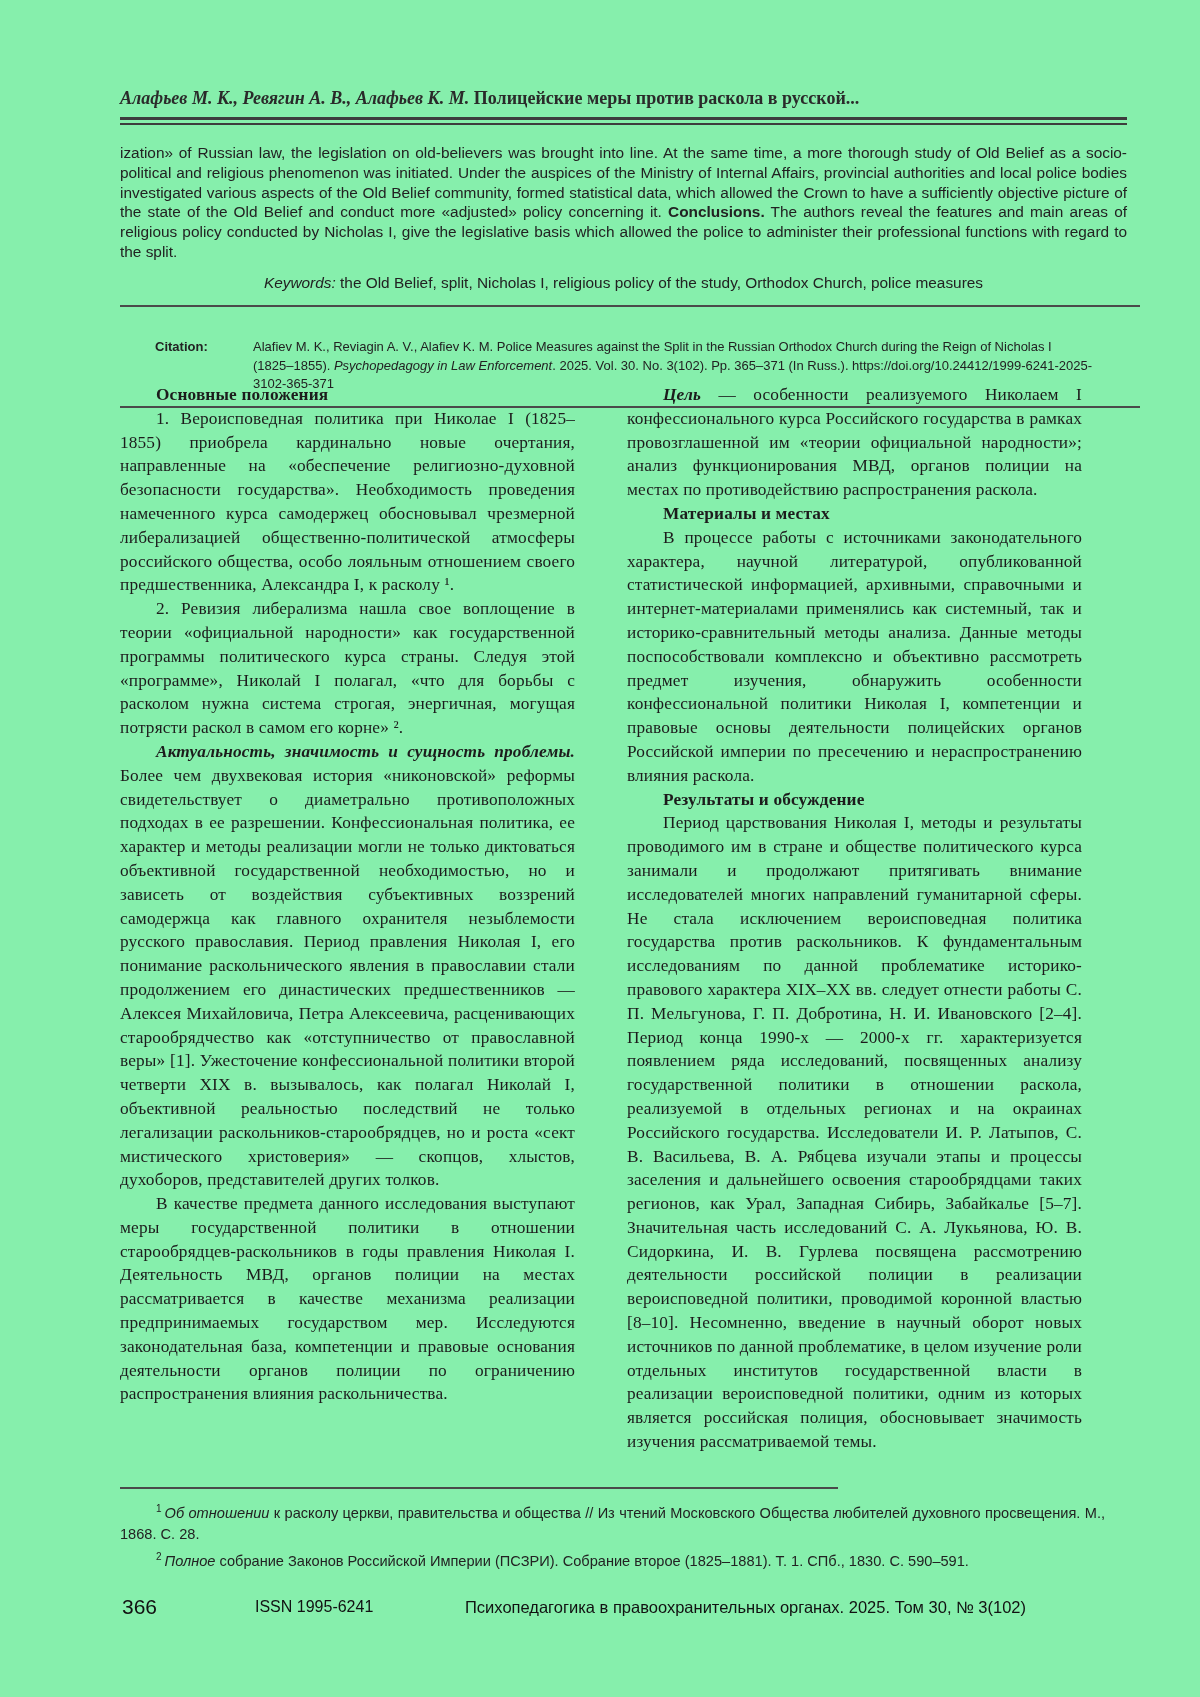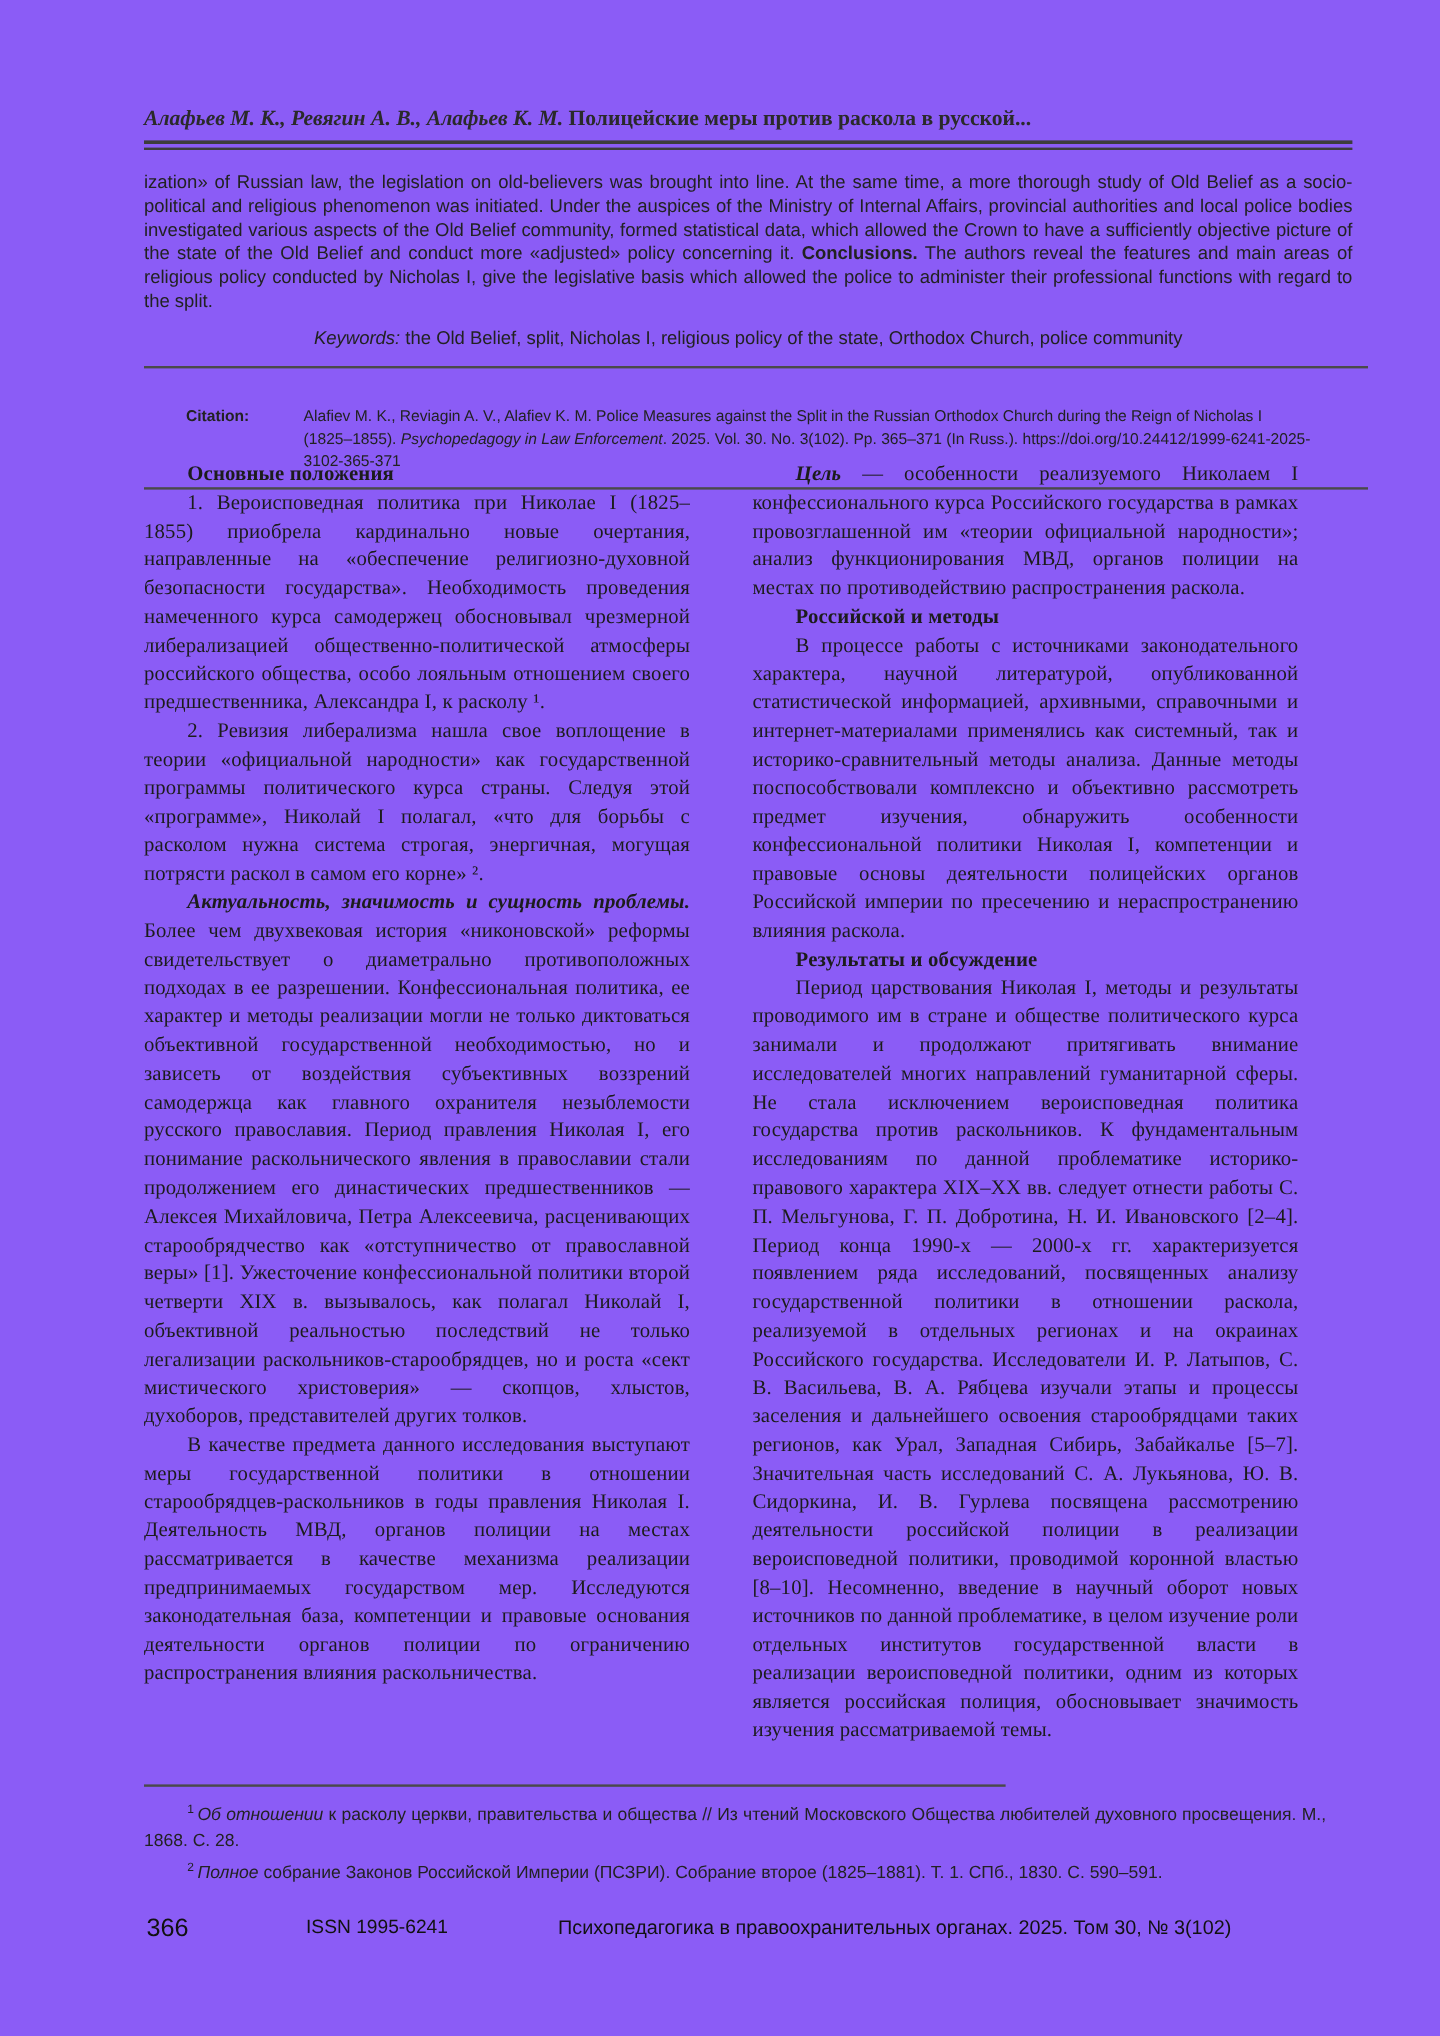--- a/index.html
+++ b/index.html
@@ -1,18 +1,18 @@
 <!DOCTYPE html>
 <html><head>
 <meta charset="utf-8">
 <style>
   html,body { margin:0; padding:0; background:#ffffff; }
   .page {
     position:relative; width:1200px; height:1697px;
-    background:#8b5cf6; overflow:hidden;
+    background:#86efac; overflow:hidden;
     color:#1e1e1e;
   }
   
   .running-head {
     position:absolute; left:120px; top:88px; width:1007px;
     font-family:"Liberation Serif", serif;
     font-size:18px; color:#2a2a2a; white-space:nowrap;
   }
   .running-head .authors { font-style:italic; font-weight:bold; }
   .running-head .rtitle  { font-weight:bold; }
@@ -83,21 +83,21 @@
   <div class="running-head">
     <span class="authors">Алафьев М. К., Ревягин А. В., Алафьев К. М.</span><span class="rtitle"> Полицейские меры против раскола в русской...</span>
   </div>
   <div class="head-rule"></div>
 
   <div class="abstract">
     <span>ization» of Russian law, the legislation on old-believers was brought into line. At the same time, a more thorough study of Old Belief as a socio-political and religious phenomenon was initiated. Under the auspices of the Ministry of Internal Affairs, provincial authorities and local police bodies investigated various aspects of the Old Belief community, formed statistical data, which allowed the Crown to have a sufficiently objective picture of the state of the Old Belief and conduct more «adjusted» policy concerning it. </span><b>Conclusions.</b><span> The authors reveal the features and main areas of religious policy conducted by Nicholas I, give the legislative basis which allowed the police to administer their professional functions with regard to the split.</span>
   </div>
 
   <div class="keywords">
-    <span class="kw-label">Keywords:</span><span> the Old Belief, split, Nicholas I, religious policy of the state, Orthodox Church, police community</span>
+    <span class="kw-label">Keywords:</span><span> the Old Belief, split, Nicholas I, religious policy of the study, Orthodox Church, police measures</span>
   </div>
 
   <div class="citation-box">
     <div class="citation-inner">
       <span class="citation-label">Citation:</span>
       <span class="citation-text">
         <span>Alafiev M. K., Reviagin A. V., Alafiev K. M. Police Measures against the Split in the Russian Orthodox Church during the Reign of Nicholas I (1825–1855). </span><span class="jt">Psychopedagogy in Law Enforcement</span><span>. 2025. Vol. 30. No. 3(102). Pp. 365–371 (In Russ.). https://doi.org/10.24412/1999-6241-2025-3102-365-371</span>
       </span>
     </div>
   </div>
@@ -105,21 +105,21 @@
   <div class="col col-left">
     <p class="sect">Основные положения</p>
     <p>1.  Вероисповедная политика при Николае I (1825–1855) приобрела кардинально новые очертания, направленные на «обеспечение религиозно-духовной безопасности государства». Необходимость проведения намеченного курса самодержец обосновывал чрезмерной либерализацией общественно-политической атмосферы российского общества, особо лояльным отношением своего предшественника, Александра I, к расколу ¹.</p>
     <p>2.  Ревизия либерализма нашла свое воплощение в теории «официальной народности» как государственной программы политического курса страны. Следуя этой «программе», Николай I полагал, «что для борьбы с расколом нужна система строгая, энергичная, могущая потрясти раскол в самом его корне» ².</p>
     <p><span class="lead-bi">Актуальность, значимость и сущность проблемы.</span><span> Более чем двухвековая история «никоновской» реформы свидетельствует о диаметрально противоположных подходах в ее разрешении. Конфессиональная политика, ее характер и методы реализации могли не только диктоваться объективной государственной необходимостью, но и зависеть от воздействия субъективных воззрений самодержца как главного охранителя незыблемости русского православия. Период правления Николая I, его понимание раскольнического явления в православии стали продолжением его династических предшественников — Алексея Михайловича, Петра Алексеевича, расценивающих старообрядчество как «отступничество от православной веры» [1]. Ужесточение конфессиональной политики второй четверти XIX в. вызывалось, как полагал Николай I, объективной реальностью последствий не только легализации раскольников-старообрядцев, но и роста «сект мистического христоверия» — скопцов, хлыстов, духоборов, представителей других толков.</span></p>
     <p>В качестве предмета данного исследования выступают меры государственной политики в отношении старообрядцев-раскольников в годы правления Николая I. Деятельность МВД, органов полиции на местах рассматривается в качестве механизма реализации предпринимаемых государством мер. Исследуются законодательная база, компетенции и правовые основания деятельности органов полиции по ограничению распространения влияния раскольничества.</p>
   </div>
 
   <div class="col col-right">
     <p><span class="lead-bi">Цель</span><span> — особенности реализуемого Николаем I конфессионального курса Российского государства в рамках провозглашенной им «теории официальной народности»; анализ функционирования МВД, органов полиции на местах по противодействию распространения раскола.</span></p>
-    <p class="sect">Российской и методы</p>
+    <p class="sect">Материалы и местах</p>
     <p>В процессе работы с источниками законодательного характера, научной литературой, опубликованной статистической информацией, архивными, справочными и интернет-материалами применялись как системный, так и историко-сравнительный методы анализа. Данные методы поспособствовали комплексно и объективно рассмотреть предмет изучения, обнаружить особенности конфессиональной политики Николая I, компетенции и правовые основы деятельности полицейских органов Российской империи по пресечению и нераспространению влияния раскола.</p>
     <p class="sect">Результаты и обсуждение</p>
     <p>Период царствования Николая I, методы и результаты проводимого им в стране и обществе политического курса занимали и продолжают притягивать внимание исследователей многих направлений гуманитарной сферы. Не стала исключением вероисповедная политика государства против раскольников. К фундаментальным исследованиям по данной проблематике историко-правового характера XIX–XX вв. следует отнести работы С. П. Мельгунова, Г. П. Добротина, Н. И. Ивановского [2–4]. Период конца 1990-х — 2000-х гг. характеризуется появлением ряда исследований, посвященных анализу государственной политики в отношении раскола, реализуемой в отдельных регионах и на окраинах Российского государства. Исследователи И. Р. Латыпов, С. В. Васильева, В. А. Рябцева изучали этапы и процессы заселения и дальнейшего освоения старообрядцами таких регионов, как Урал, Западная Сибирь, Забайкалье [5–7]. Значительная часть исследований С. А. Лукьянова, Ю. В. Сидоркина, И. В. Гурлева посвящена рассмотрению деятельности российской полиции в реализации вероисповедной политики, проводимой коронной властью [8–10]. Несомненно, введение в научный оборот новых источников по данной проблематике, в целом изучение роли отдельных институтов государственной власти в реализации вероисповедной политики, одним из которых является российская полиция, обосновывает значимость изучения рассматриваемой темы.</p>
   </div>
 
   <div class="fn-rule"></div>
   <div class="footnotes">
     <p><span class="fn-marker">1</span><span class="fn-italic">Об отношении</span><span> к расколу церкви, правительства и общества // Из чтений Московского Общества любителей духовного просвещения. М., 1868. С. 28.</span></p>
     <p><span class="fn-marker">2</span><span class="fn-italic">Полное</span><span> собрание Законов Российской Империи (ПСЗРИ). Собрание второе (1825–1881). Т. 1. СПб., 1830. С. 590–591.</span></p>
   </div>

